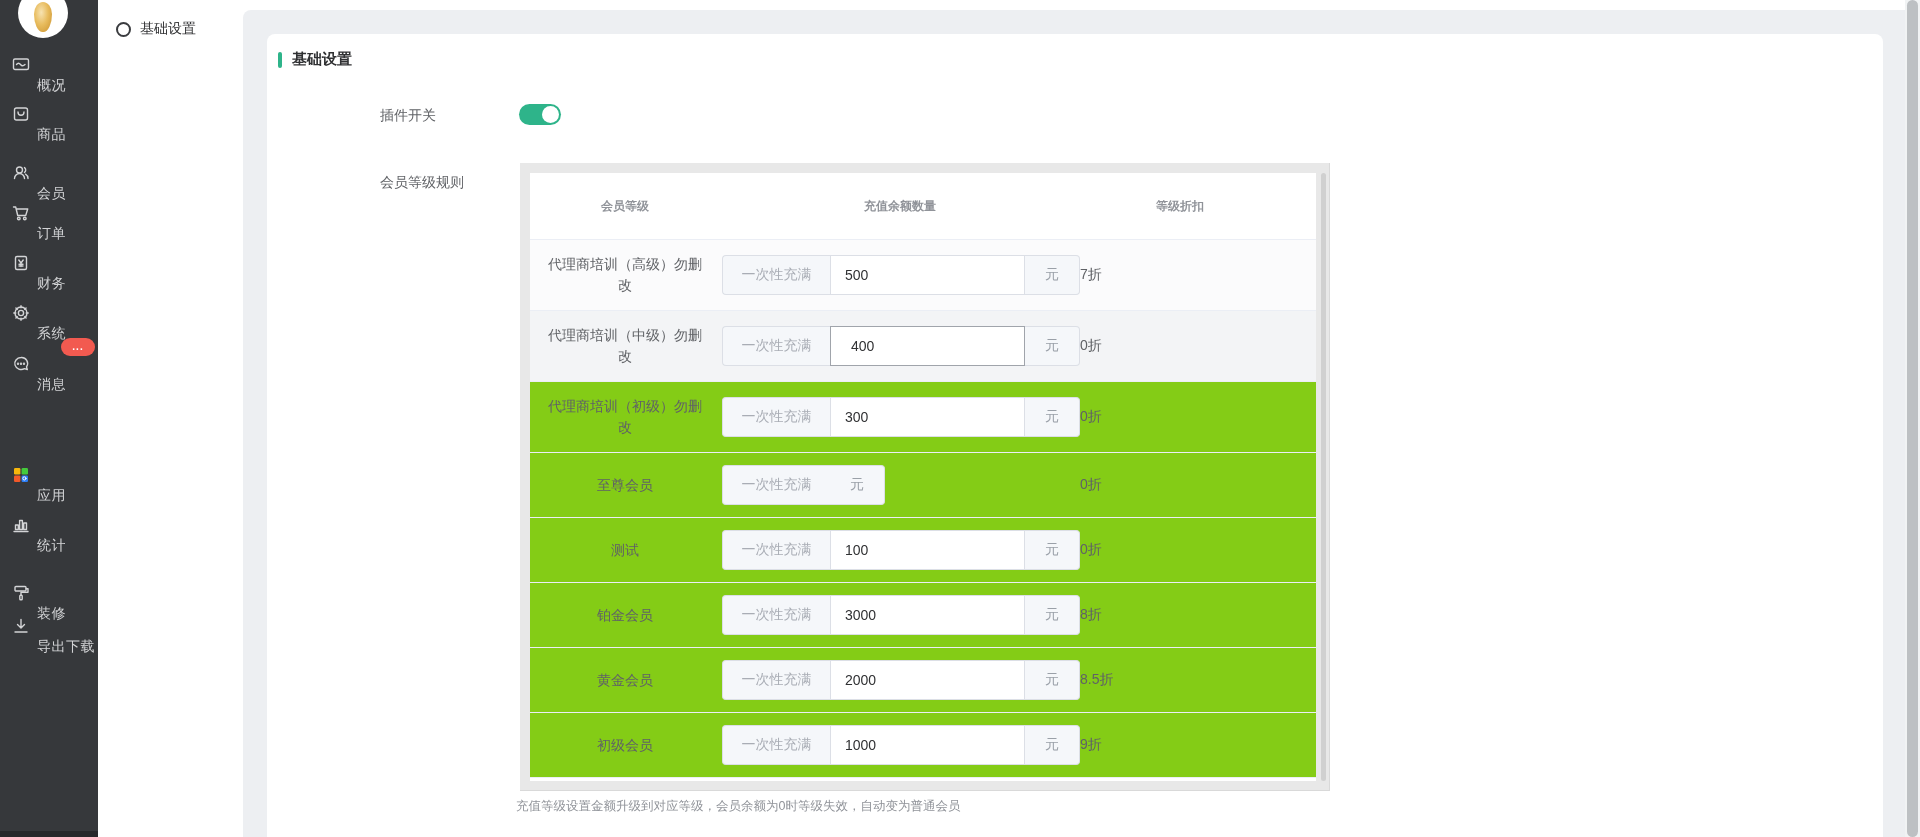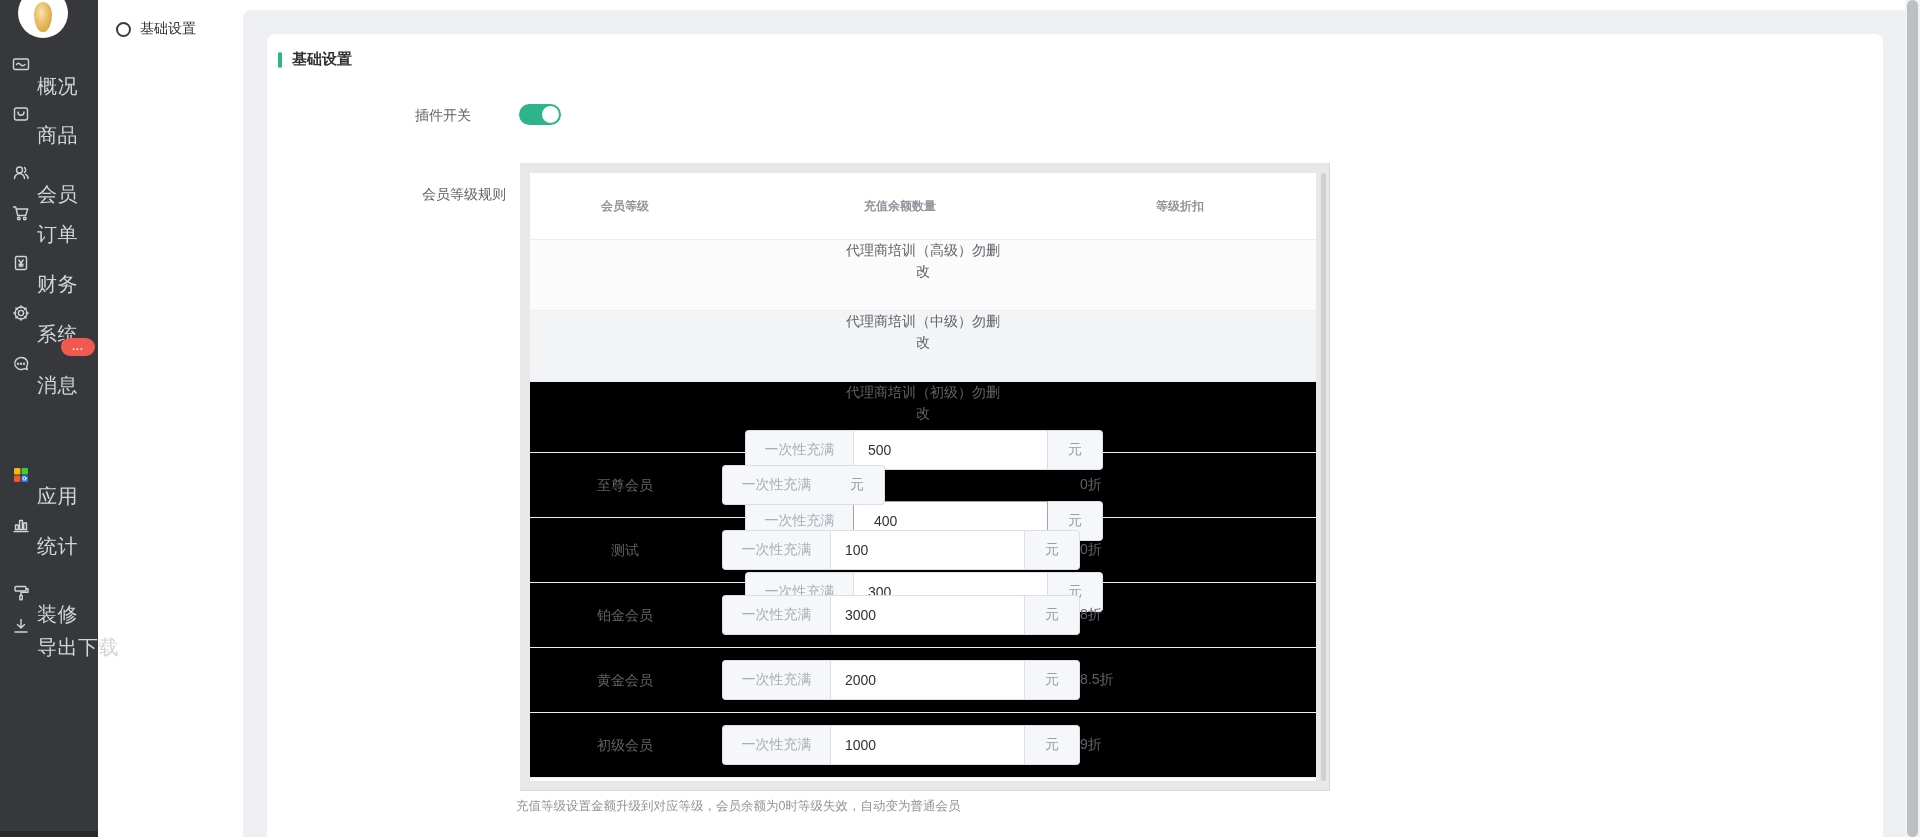--- a/index.html
+++ b/index.html
@@ -22,21 +22,21 @@
   .avatar .gourd{
     position:absolute;left:16px;top:14px;width:18px;height:30px;
     background:radial-gradient(ellipse at 40% 35%, #f7e3b2 0%, #e8bc5e 45%, #c98f2a 100%);
     border-radius:50% 50% 48% 48%/40% 40% 60% 60%;
   }
   .nav-item{
     position:absolute;left:0;width:98px;height:26px;display:flex;align-items:center;
     color:#d3d4d6;cursor:pointer;
   }
   .nav-item .nicon{width:20px;height:20px;margin-left:11px;flex:0 0 20px;display:flex;align-items:center;justify-content:center;}
-  .nav-item .nlabel{margin-left:6px;font-size:20px;letter-spacing:.5px;white-space:nowrap;margin-top:42px;}
+  .nav-item .nlabel{margin-left:6px;font-size:14px;letter-spacing:.5px;white-space:nowrap;margin-top:42px;}
   .nav-item svg{stroke:#d3d4d6;fill:none;stroke-width:1.4;stroke-linecap:round;stroke-linejoin:round;}
   .badge{
     position:absolute;left:61px;top:338px;min-width:26px;height:18px;border-radius:10px;
     background:#f25a50;color:#ffffff;font-size:10px;font-weight:bold;letter-spacing:1px;
     display:flex;align-items:center;justify-content:center;line-height:0;padding:0 4px;z-index:6;
   }
   
   .submenu{
     position:absolute;left:98px;top:0;width:145px;height:837px;background:#ffffff;z-index:3;
   }
@@ -59,53 +59,53 @@
   .card{
     position:absolute;left:267px;top:34px;width:1616px;height:820px;
     background:#ffffff;border-radius:8px;z-index:2;
   }
   
   .section-title{position:absolute;left:278px;top:50px;display:flex;align-items:center;z-index:4;}
   .section-title .tbar{width:4px;height:16px;border-radius:2px;background:#2eb48a;}
   .section-title .ttext{margin-left:10px;font-size:15px;font-weight:bold;color:#303133;}
   
   .switch-label{
-    position:absolute;left:380px;top:107px;width:126px;text-align:center;
+    position:absolute;left:380px;top:107px;width:126px;text-align:left;
     font-size:14px;color:#606266;z-index:4;
   }
   .switch{
     position:absolute;left:519px;top:104px;width:42px;height:21px;border-radius:11px;
     background:#2eb48a;cursor:pointer;z-index:4;
   }
   .switch .knob{position:absolute;right:2px;top:2px;width:17px;height:17px;border-radius:50%;background:#ffffff;}
   
   .table-label{
-    position:absolute;left:380px;top:174px;width:126px;text-align:right;
-    font-size:14px;color:#606266;z-index:4;margin-top:12px;
+    position:absolute;left:380px;top:174px;width:126px;
+    font-size:14px;color:#606266;z-index:4;
   }
   
   .table-frame{
     position:absolute;left:520px;top:163px;width:810px;height:628px;
     background:#e8e8e8;z-index:4;box-shadow:inset -1px -1px 0 #d9d9d9;
   }
   .frame-scroll{position:absolute;right:4px;top:10px;bottom:10px;width:5px;background:#d0d0d0;border-radius:3px;}
   .mtable{
     position:absolute;left:10px;top:10px;width:786px;height:608px;background:#ffffff;overflow:hidden;
   }
   .thead{
     display:flex;height:66px;align-items:center;border-bottom:1px solid #ebeef5;
   }
   .th{font-size:12px;font-weight:bold;color:#909399;text-align:center;}
   .col1{width:190px;flex:0 0 190px;}
   .col2{width:360px;flex:0 0 360px;}
   .col3{width:200px;flex:0 0 200px;}
   .trow{
-    display:flex;height:64px;align-items:center;border-bottom:1px solid #ebeef5;background:#000000;
-  }
-  .trow.tall{height:70px;flex-direction:column;}
+    display:flex;height:64px;align-items:center;border-bottom:1px solid #ebeef5;background:#84cc16;
+  }
+  .trow.tall{height:70px;}
   .level-cell{
     font-size:14px;color:#606266;text-align:center;line-height:1.5;
     padding:0 12px;box-sizing:border-box;
   }
   .amount-cell{display:flex;justify-content:flex-end;}
   .input-group{display:flex;height:40px;width:358px;}
   .addon{
     box-sizing:border-box;background:#f5f7fa;border:1px solid #dcdfe6;
     display:flex;align-items:center;justify-content:center;
     font-size:14px;color:#a9adb5;

